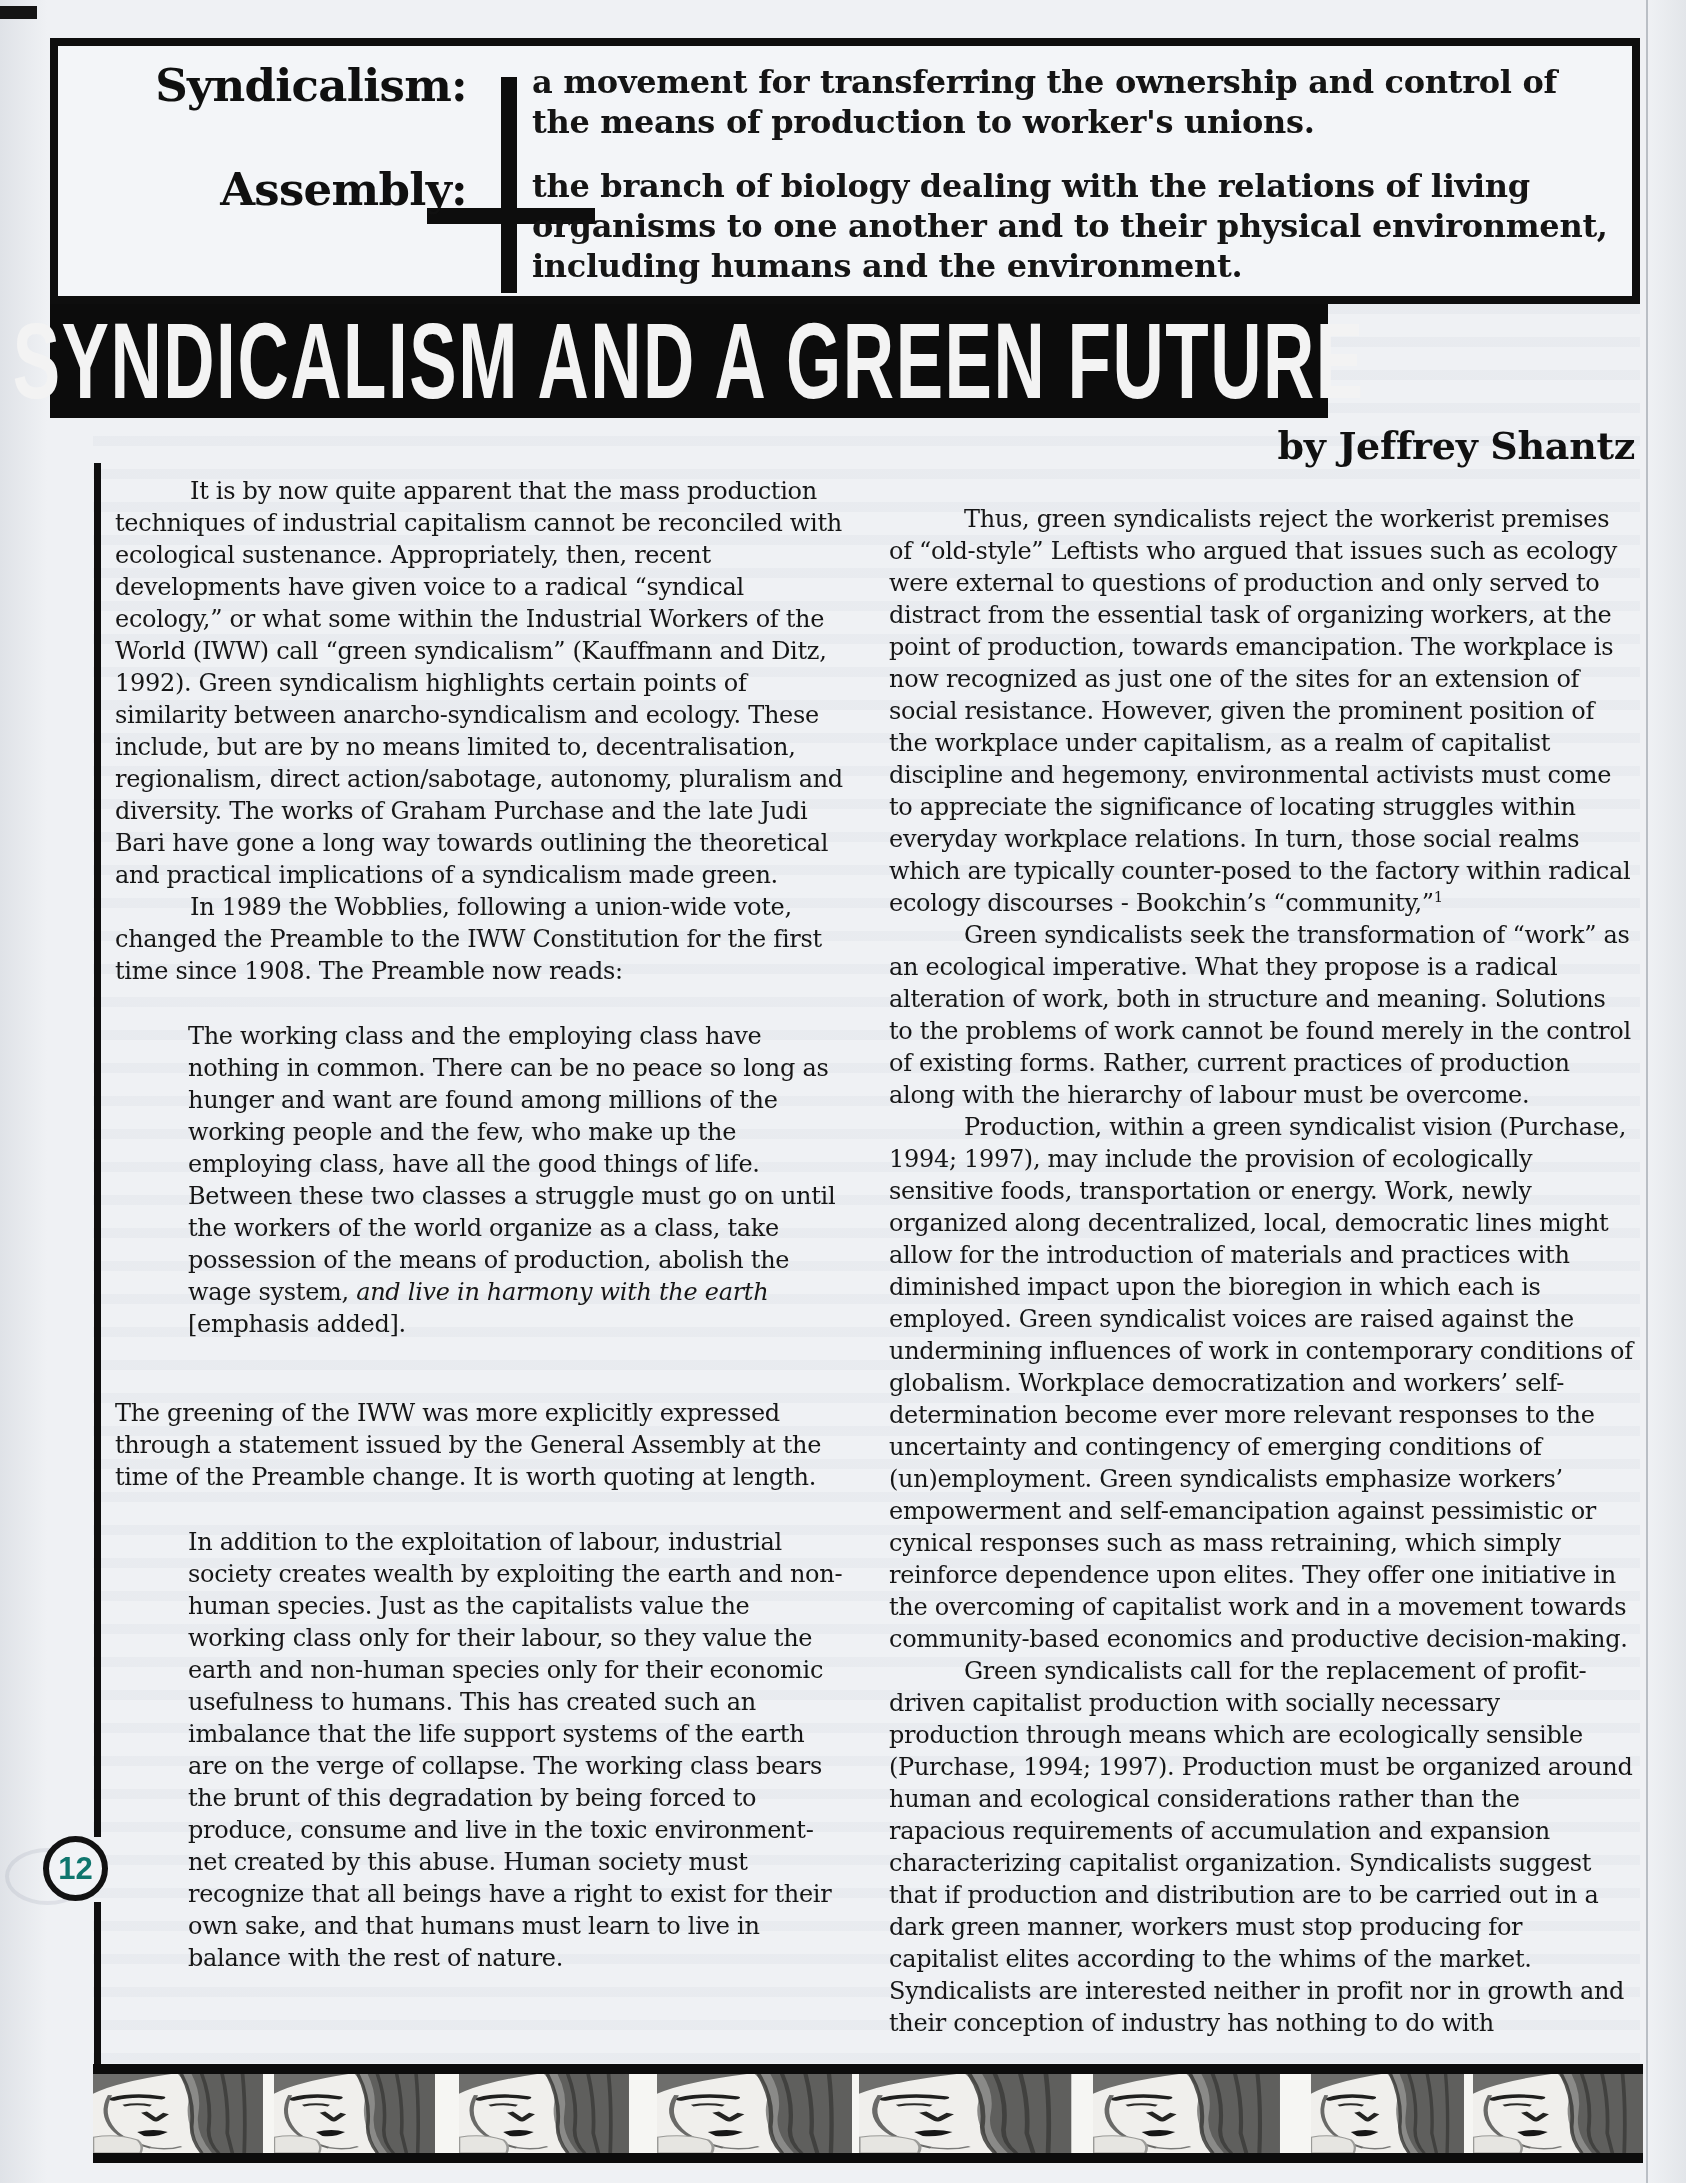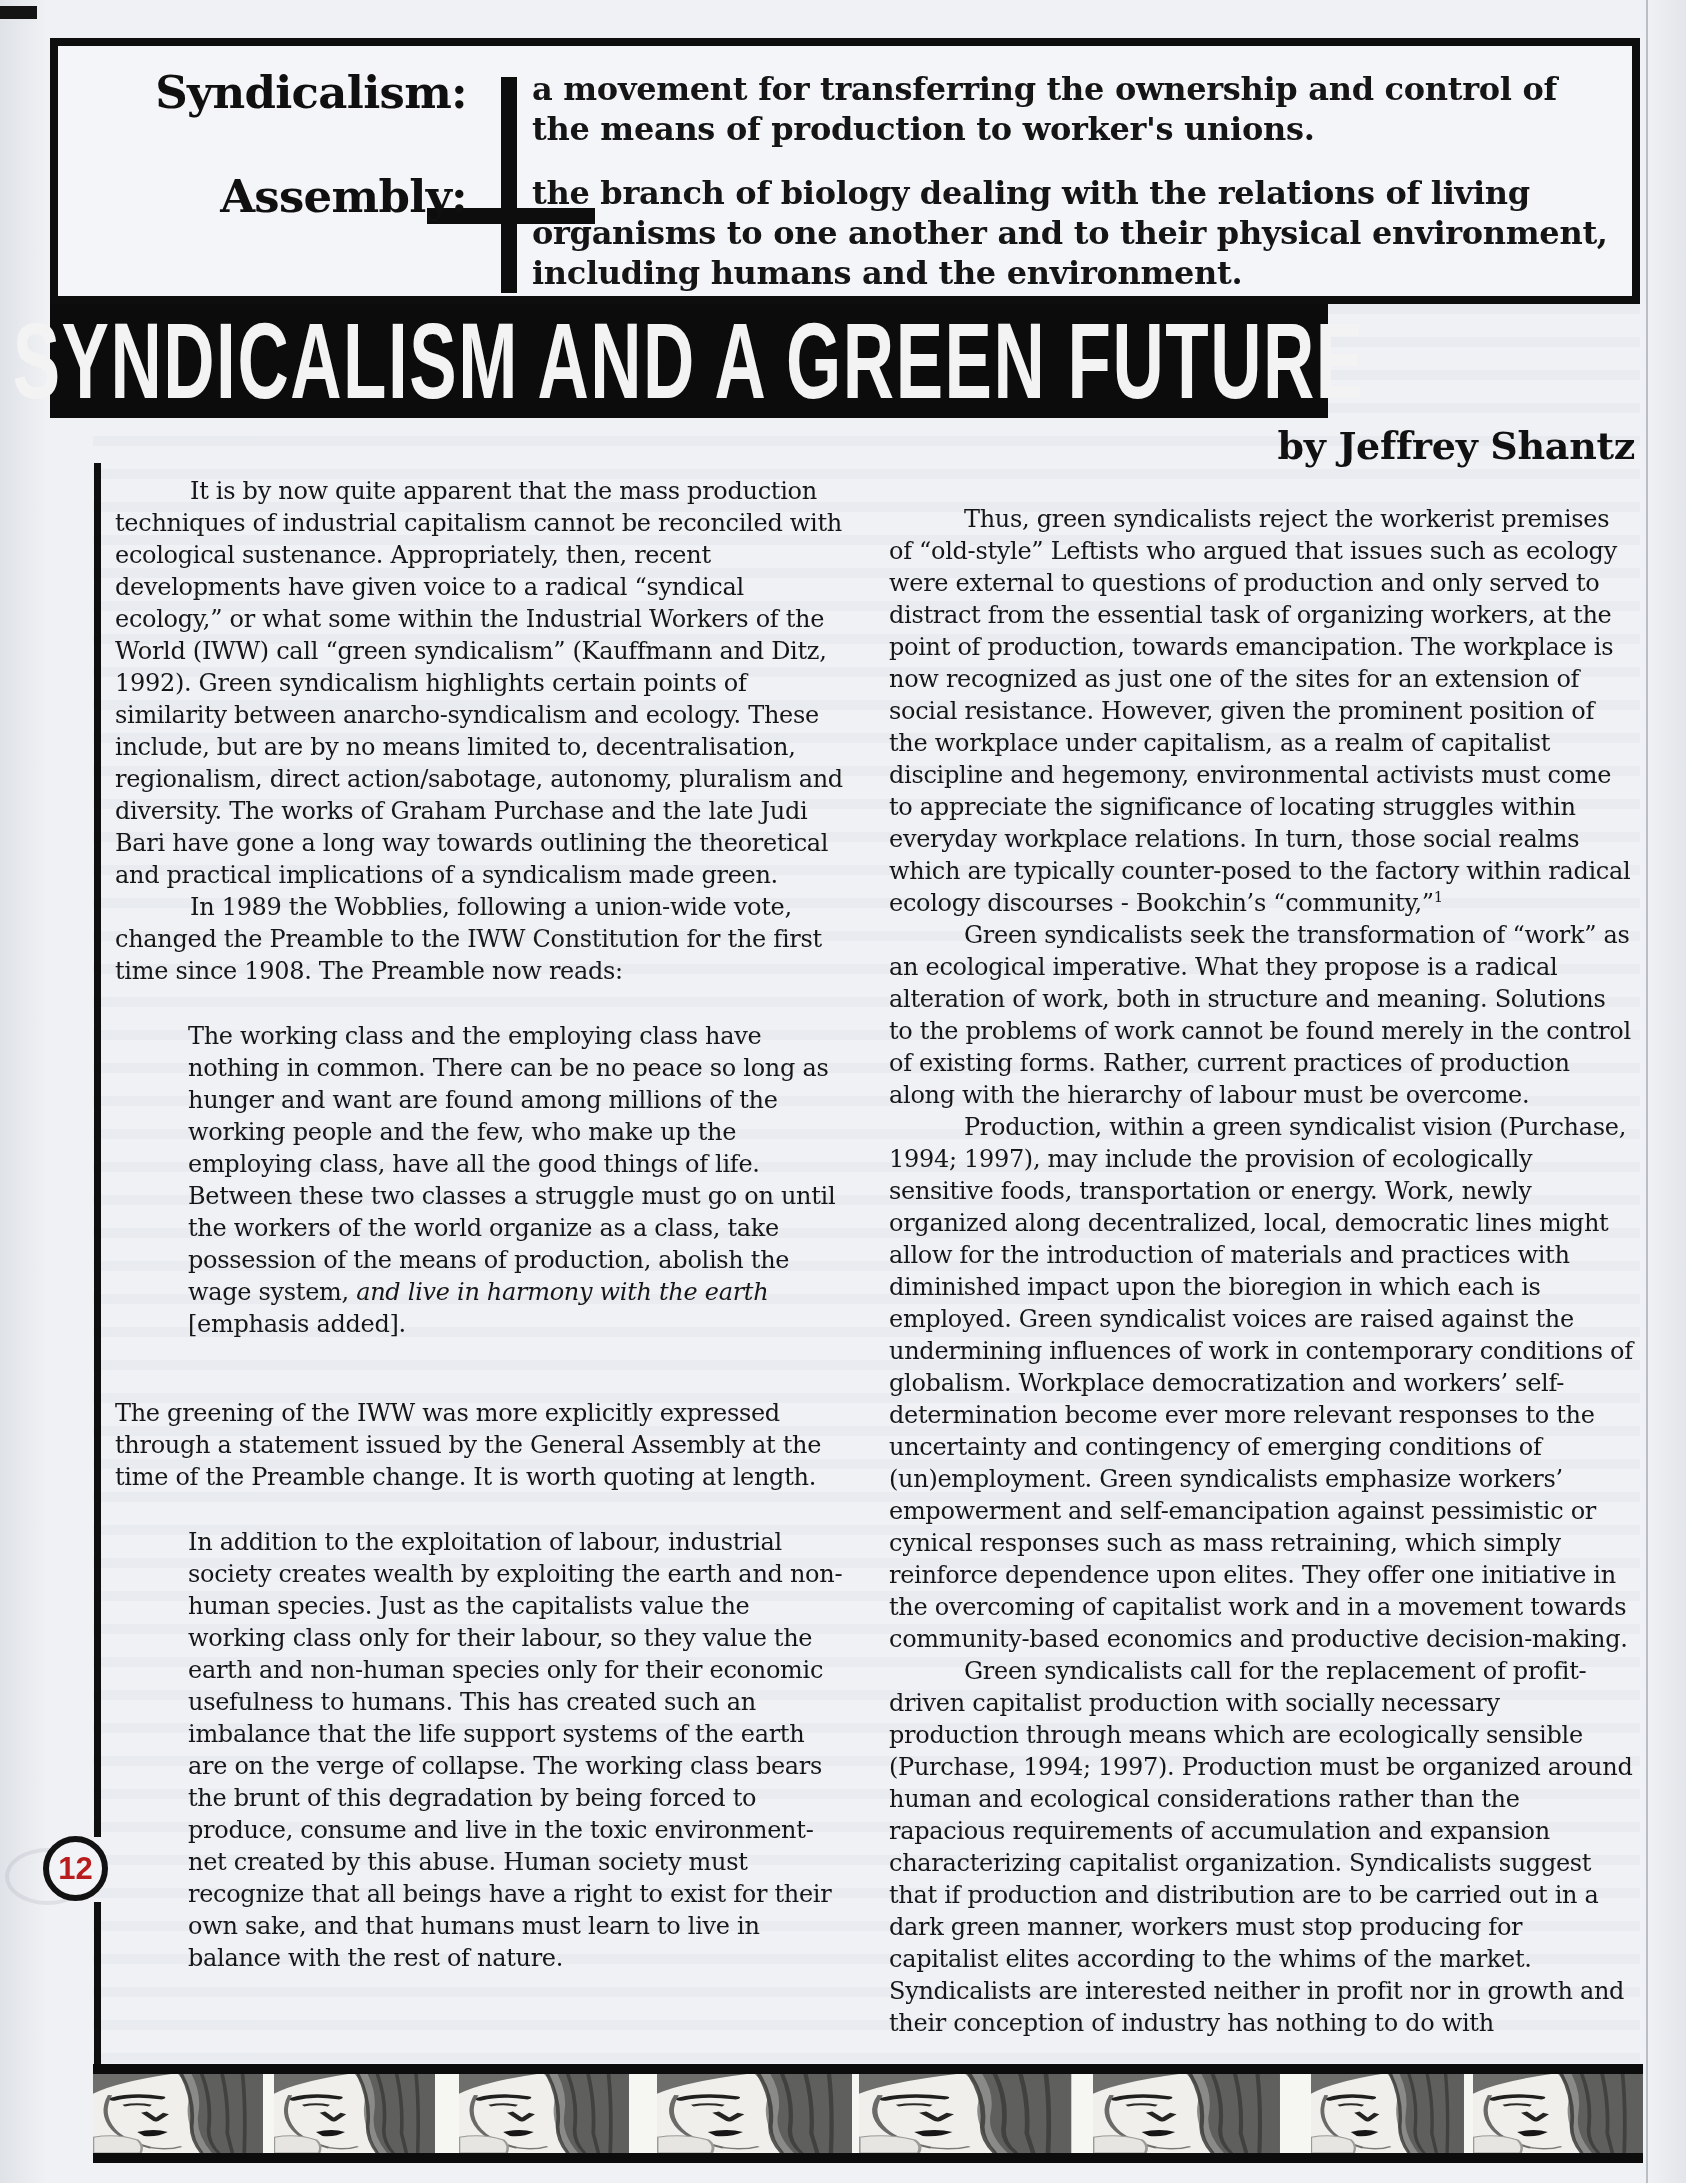--- a/index.html
+++ b/index.html
@@ -16,21 +16,21 @@
     background:repeating-linear-gradient(180deg, rgba(90,105,135,0.04) 0 10px, rgba(0,0,0,0) 10px 33px);
     mix-blend-mode:multiply; pointer-events:none;
   }
   .corner-mark { position:absolute; left:0; top:6px; width:37px; height:12.7px; background:#141414; }
   .page-edge-right { position:absolute; left:1646px; top:0; width:2px; height:100%; background:#a8aeb6; opacity:.75; }
 
   
   .header-box {
     position:absolute; left:50px; top:38px; width:1590px; height:266px;
     box-sizing:border-box; border:8.7px solid #0e0e0e; background:#f3f5f8; z-index:1;
-    padding:23px 24px 0 0;
+    padding:16px 24px 0 0;
   }
   .def-row { display:flex; align-items:flex-start; position:relative; z-index:2; }
   .def-row.ecology { margin-top:24px; }
   .def-term {
     flex:none; width:409px; text-align:right; padding-right:28px;
     font-weight:bold; font-size:45px; line-height:48px; letter-spacing:-0.7px; color:#101010;
   }
   .def-text {
     flex:1; padding-left:37px; font-size:32px; line-height:40px; font-weight:600;
     letter-spacing:-0.3px; color:#151515;
@@ -54,21 +54,21 @@
   }
 
   
   .rule { position:absolute; left:94px; width:7.3px; background:#0f0f0f; z-index:1; }
   .rule-a { top:463px; height:1374px; }
   .rule-b { top:1902px; height:163px; }
   .page-circle {
     position:absolute; left:43px; top:1836px; width:65px; height:65px; box-sizing:border-box;
     border:6.7px solid #121212; border-radius:50%; background:#f1f3f6; z-index:2;
     display:flex; align-items:center; justify-content:center;
-    font-family:"Liberation Sans", sans-serif; font-weight:bold; font-size:31px; color:#b91c1c;
+    font-family:"Liberation Sans", sans-serif; font-weight:bold; font-size:31px; color:#0f766e;
   }
   .ghost-oval {
     position:absolute; left:5.3px; top:1848px; width:77px; height:49px;
     border:4.7px solid rgba(100,110,130,0.12); border-radius:50%; z-index:0;
   }
 
   
   .col { position:absolute; top:475px; z-index:1; font-size:24px; line-height:32px;
          letter-spacing:-0.3px; color:#161616; }
   .col-left  { left:115px;  width:734px; }

